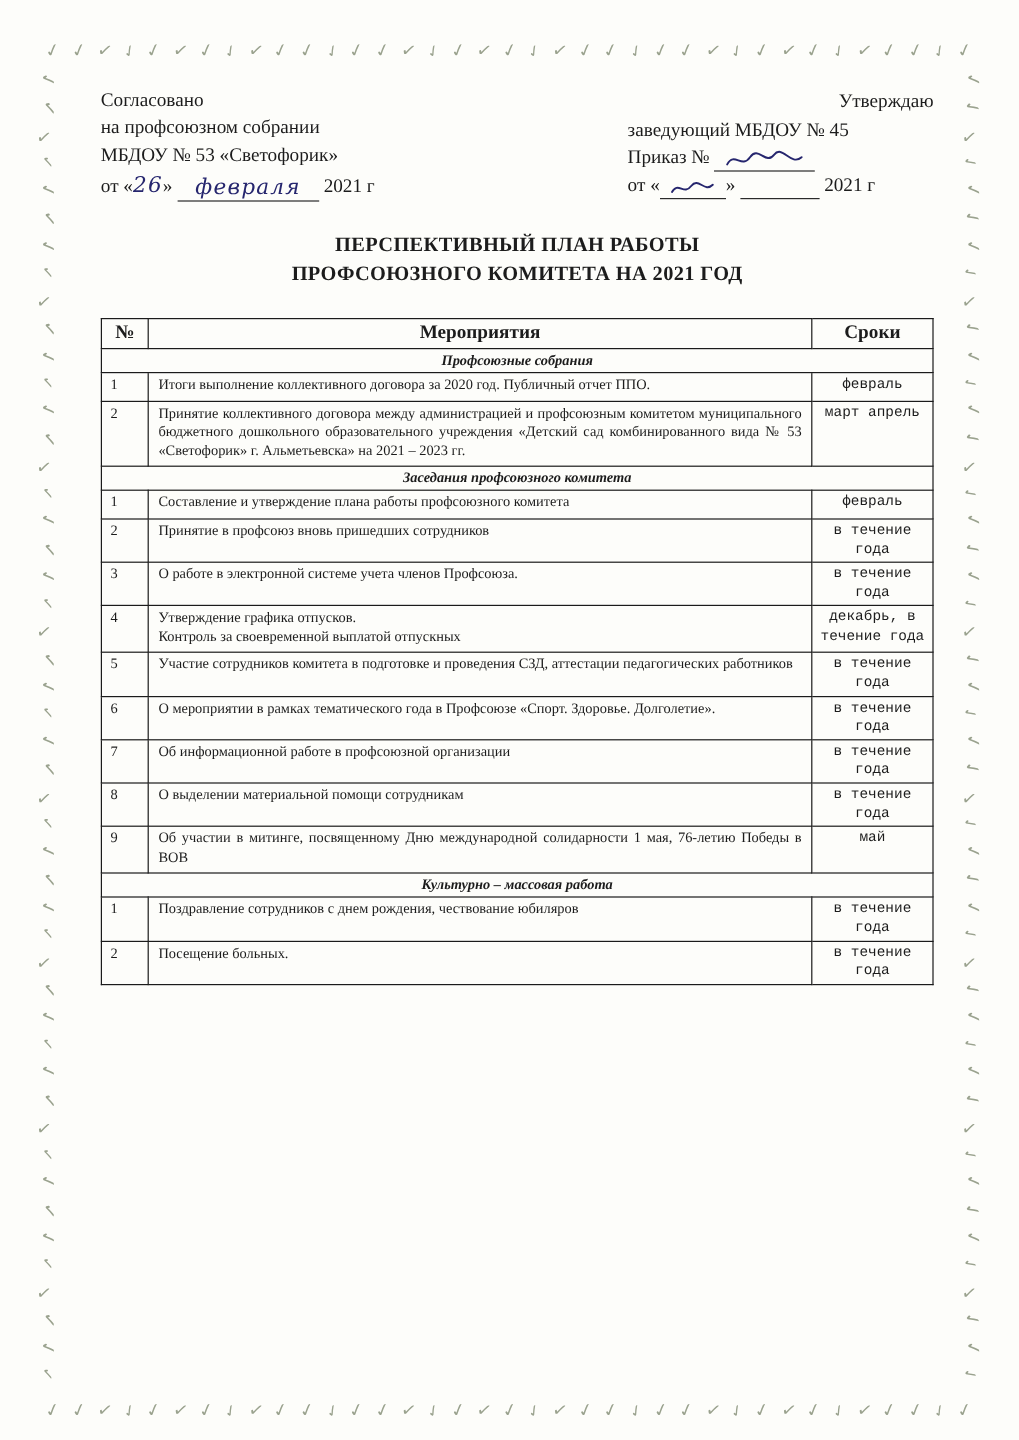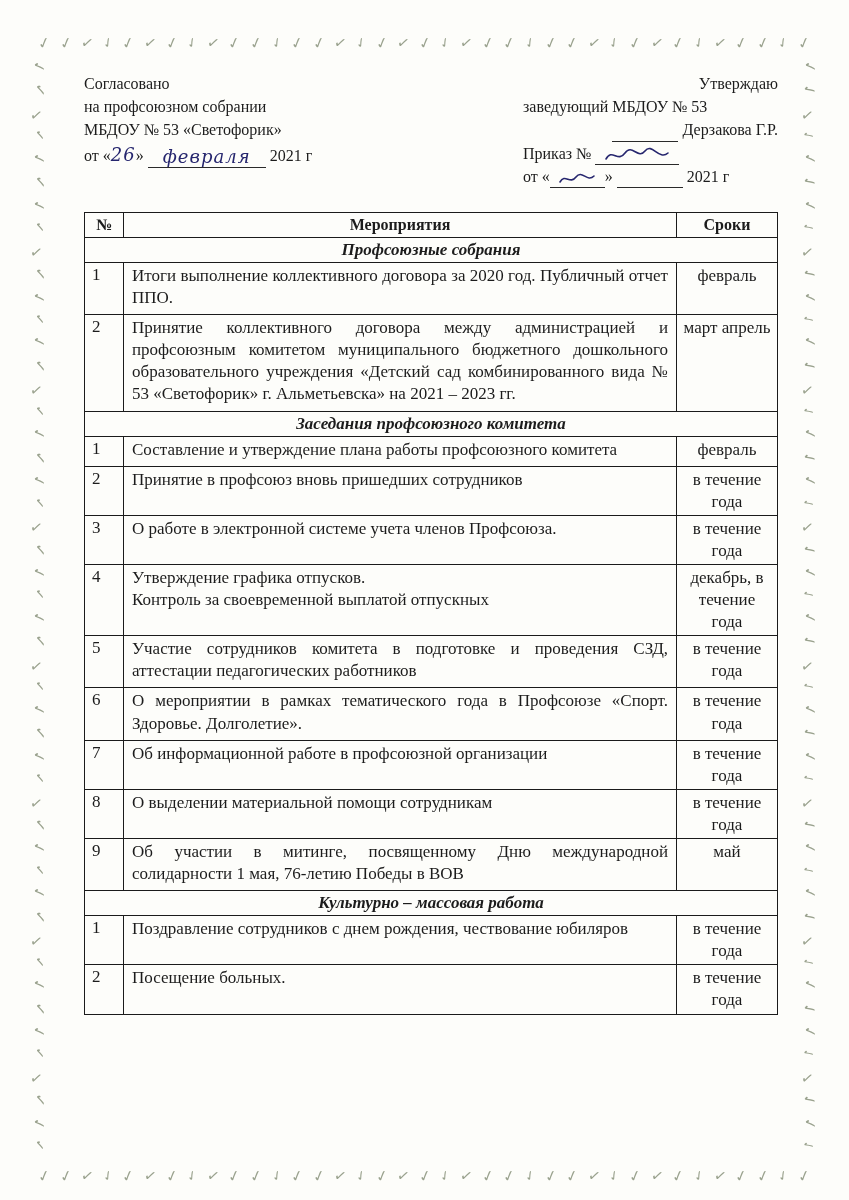--- a/index.html
+++ b/index.html
@@ -21,44 +21,44 @@
   .strip-bottom{bottom:16px;left:38px;right:38px;flex-direction:row;}
   .strip-left{left:30px;top:62px;bottom:44px;flex-direction:column;width:18px;}
   .strip-right{right:30px;top:62px;bottom:44px;flex-direction:column;width:18px;}
   .strip-left .glyph,.strip-right .glyph{transform:rotate(78deg);}
   .strip-left .glyph:nth-child(even){transform:rotate(102deg);}
   .strip-right .glyph:nth-child(even){transform:rotate(64deg);}
 
   .content{position:absolute;left:84px;top:72px;width:694px;}
 
   
-  .header{display:flex;justify-content:space-between;font-size:16px;line-height:1.45;}
+  .header{display:flex;justify-content:space-between;font-size:16px;line-height:1.45;align-items:center;}
   .header-left{width:340px;}
   .header-right{width:255px;position:relative;}
   .hline{white-space:nowrap;}
   .r-align{text-align:right;}
   .blank{display:inline-block;border-bottom:1.3px solid #2a2a2a;text-align:center;vertical-align:bottom;line-height:1.05;}
   .w55{width:55px;}.w70{width:66px;}.w80{width:84px;}.w115{width:118px;}
   .hand{font-family:"DejaVu Serif", serif;font-style:italic;color:var(--ink,#26266e);font-size:18px;letter-spacing:1px;}
   .scribble{vertical-align:bottom;}
   .scribble path{stroke:var(--ink,#26266e);fill:none;stroke-width:1.6;stroke-linecap:round;}
 
   
   .title{margin-top:24px;text-align:center;font-weight:bold;font-size:17px;line-height:1.45;letter-spacing:.3px;}
 
   
   table.plan{margin-top:24px;width:100%;border-collapse:collapse;}
-  .plan th,.plan td{border:1.6px solid #1b1b1b;vertical-align:top;font-size:17px;}
+  .plan th,.plan td{border:1.6px solid #1b1b1b;vertical-align:top;font-size:12px;}
   .plan th{font-weight:bold;text-align:center;padding:3px 4px;font-size:16px;}
   .th-num{width:30px;}
   .th-term{width:92px;}
   .section-title{text-align:center;font-weight:bold;font-style:italic;font-size:16px;padding:2px 4px;}
   .cell-num{text-align:left;padding:2px 3px 3px 7px;}
   .cell-event{text-align:justify;padding:2px 8px 5px 8px;line-height:1.3;white-space:pre-line;}
-  .cell-term{text-align:center;padding:2px 5px;line-height:1.3;}
+  .cell-term{text-align:center;padding:2px 5px;line-height:1.3;font-family:Liberation Mono, monospace;}
 </style>
 </head>
 <body>
 
 <div class="page">
 
   <div class="border-strip strip-top">
       <span class="glyph">✓</span>
       <span class="glyph">✓</span>
       <span class="glyph">✓</span>
@@ -246,42 +246,42 @@
         <div class="hline">МБДОУ № 53 «Светофорик»</div>
         <div class="hline">
           <span>от «</span><span class="hand">26</span><span>»</span>
           <span class="blank w115 hand">февраля</span>
           <span>2021 г</span>
         </div>
       </div>
 
       <div class="header-right">
         <div class="hline r-align">Утверждаю</div>
-        <div class="hline">заведующий  МБДОУ № 53</div>
-        <div class="hline r-align">
-          <span class="blank w70"></span>
-          <span>Дерзакова Г.Р.</span>
-        </div>
+        <div class="hline">заведующий  МБДОУ № 45</div>
         <div class="hline">
           <span>Приказ №</span>
           <span class="blank w80"><svg class="scribble" width="70" height="18" viewBox="0 0 70 18">
                 <path d="M4 13 C 10 2, 16 17, 23 7 S 36 14, 43 5 S 57 15, 66 7"></path>
               </svg></span>
         </div>
         <div class="hline">
           <span>от «</span><span class="blank w55"><svg class="scribble" width="40" height="16" viewBox="0 0 40 16">
                 <path d="M3 11 C 8 2, 13 14, 19 6 S 30 12, 37 5"></path>
               </svg></span><span>»</span>
           <span class="blank w70"></span>
           <span>2021 г</span>
         </div>
 
       </div>
     </div>
 
+    <div class="title">
+      <div>ПЕРСПЕКТИВНЫЙ ПЛАН РАБОТЫ</div>
+      <div>ПРОФСОЮЗНОГО КОМИТЕТА НА 2021 ГОД</div>
+    </div>
 
     <table class="plan">
       <thead>
         <tr>
           <th class="th-num">№</th>
           <th class="th-event">Мероприятия</th>
           <th class="th-term">Сроки</th>
         </tr>
       </thead>
       <tbody id="plan-tbody">

